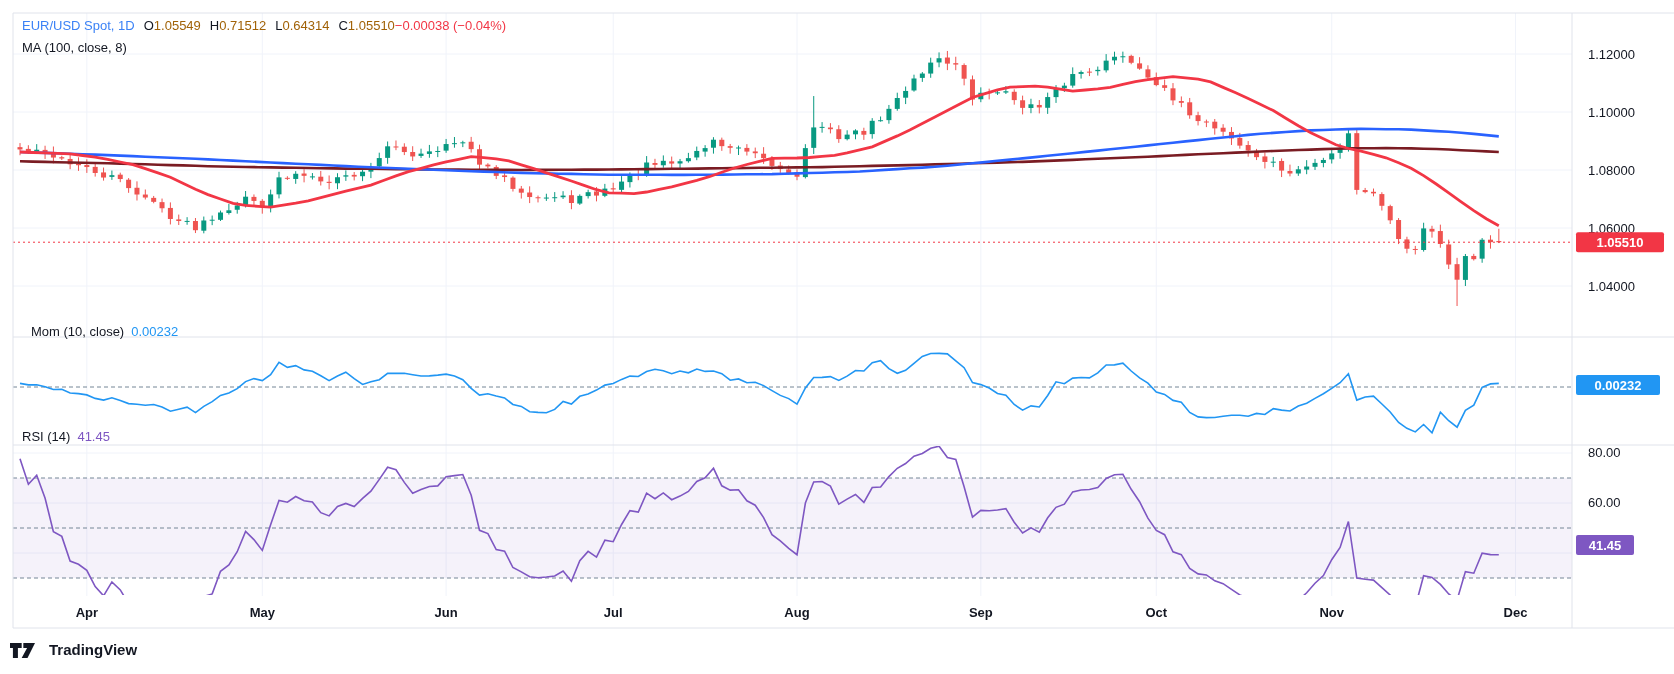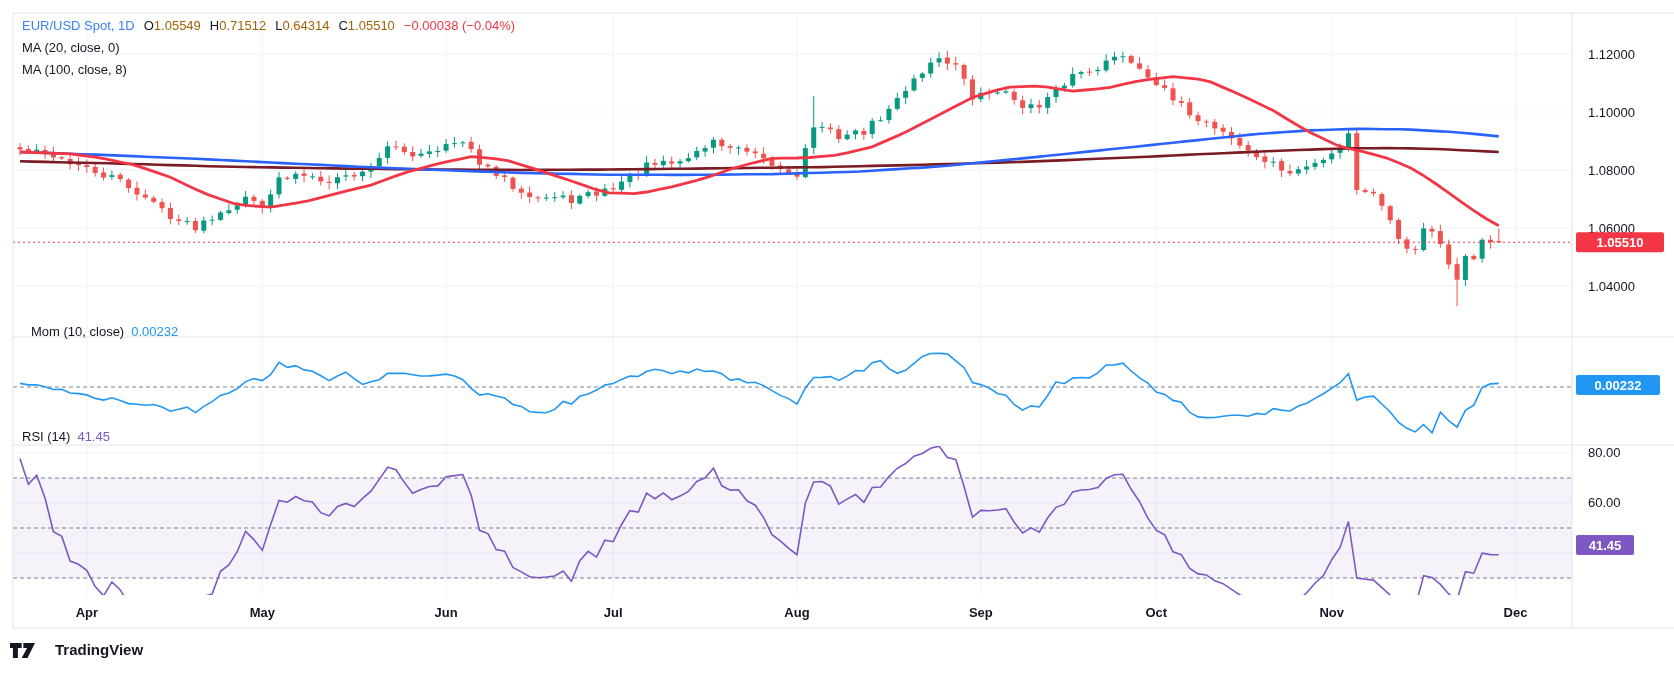--- a/index.html
+++ b/index.html
@@ -5,27 +5,27 @@
   html,body{margin:0;padding:0;background:#ffffff;width:1674px;height:674px;overflow:hidden;
     font-family:"Liberation Sans","DejaVu Sans",sans-serif;}
   #app{position:relative;width:1674px;height:674px;background:#fff;}
   #chart-svg{position:absolute;left:0;top:0;}
   .overlay{position:absolute;color:#131722;font-size:13px;line-height:22px;white-space:nowrap;}
   #legend{left:22px;top:15px;}
   .lrow{height:22px;}
   .sym{color:#3b82f6;}
   .ohlc-letter{color:#131722;margin-left:9px;}
   .ohlc-val{color:#a16207;}
-  .chg{color:#f23645;margin-left:9px;}
+  .chg{color:#f23645;margin-left:0;}
   .ma-row{color:#131722;}
   #mom-legend{left:22px;top:321px;margin-left:9px;}
   #rsi-legend{left:22px;top:426px;}
   .mom-val{color:#2196f3;margin-left:7px;}
   .rsi-val{color:#7e57c2;margin-left:7px;}
-  #footer{left:10px;top:639px;display:flex;align-items:center;gap:15px;font-size:15px;font-weight:600;color:#131722;}
+  #footer{left:10px;top:639px;display:flex;align-items:center;gap:9px;font-size:15px;font-weight:600;color:#131722;}
 </style>
 </head>
 <body>
 
 <div id="app">
   <svg id="chart-svg" width="1674" height="674">
       <defs>
         <clipPath id="clip-price">
           <rect x="13" y="13" width="1559" height="324"></rect>
         </clipPath>
@@ -465,21 +465,20 @@
         <text x="1156.28" y="617" fill="#131722" font-size="13" font-family="&quot;Liberation Sans&quot;,&quot;DejaVu Sans&quot;,sans-serif" text-anchor="middle" font-weight="600">Oct</text>
         <text x="1331.7350000000001" y="617" fill="#131722" font-size="13" font-family="&quot;Liberation Sans&quot;,&quot;DejaVu Sans&quot;,sans-serif" text-anchor="middle" font-weight="600">Nov</text>
         <text x="1515.545" y="617" fill="#131722" font-size="13" font-family="&quot;Liberation Sans&quot;,&quot;DejaVu Sans&quot;,sans-serif" text-anchor="middle" font-weight="600">Dec</text>
       </g>
     </svg>
 
   <div id="legend" class="overlay">
     <div class="lrow">
       <span class="sym">EUR/USD Spot, 1D</span><span class="ohlc-letter">O</span><span class="ohlc-val">1.05549</span><span class="ohlc-letter">H</span><span class="ohlc-val">0.71512</span><span class="ohlc-letter">L</span><span class="ohlc-val">0.64314</span><span class="ohlc-letter">C</span><span class="ohlc-val">1.05510</span><span class="chg">−0.00038 (−0.04%)</span>
     </div>
-    <div class="lrow ma-row">MA (20, close, 0)</div>
     <div class="lrow ma-row">MA (100, close, 8)</div>
   </div>
 
   <div id="mom-legend" class="overlay">
     <span>Mom (10, close)</span><span class="mom-val">0.00232</span>
   </div>
 
   <div id="rsi-legend" class="overlay">
     <span>RSI (14)</span><span class="rsi-val">41.45</span>
   </div>

